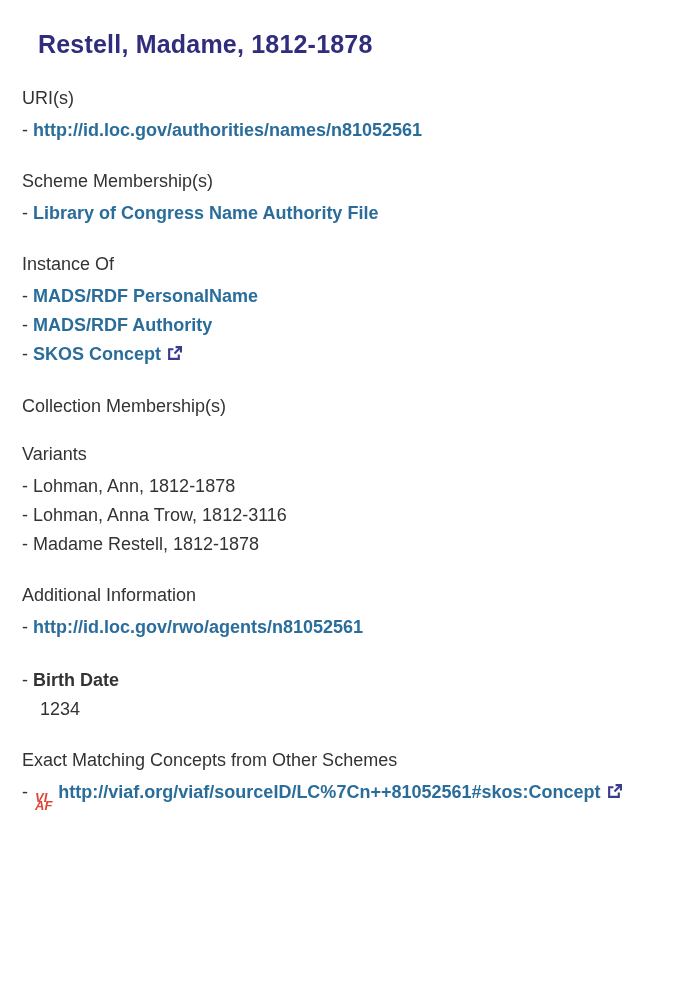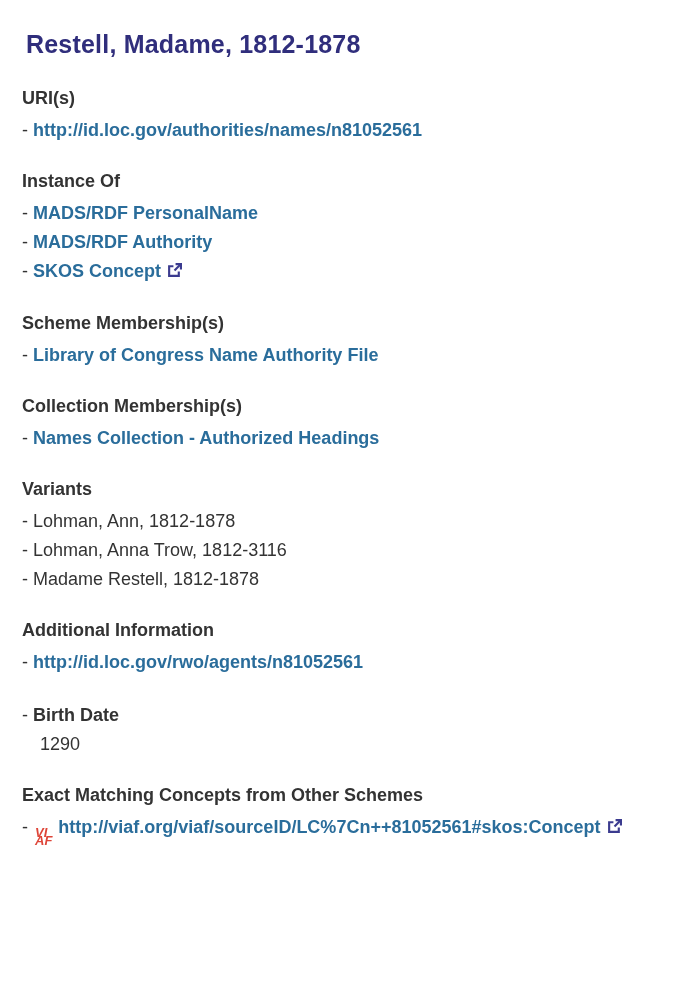--- a/index.html
+++ b/index.html
@@ -14,30 +14,30 @@
     font-family: "Liberation Sans", "DejaVu Sans", sans-serif;
     color: var(--text, #333333);
     box-sizing: border-box;
     padding: 30px 22px 0 22px;
   }
   .page-title {
     font-size: 25px;
     line-height: 28px;
     font-weight: bold;
     color: var(--title, #302e7c);
-    margin: 0 0 28px 4px;
+    margin: 0 0 28px 16px;
     letter-spacing: 0.2px;
   }
   section {
     margin: 0 0 24px 0;
   }
   .section-heading {
     font-size: 18px;
     line-height: 24px;
-    font-weight: bold;
+    font-weight: normal;
     color: var(--text, #333333);
     margin: 0 0 6px 0;
   }
   .item {
     font-size: 18px;
     line-height: 29px;
     color: var(--text, #333333);
     white-space: nowrap;
   }
   .item::before {
@@ -91,55 +91,54 @@
 <main>
 
   <h1 class="page-title">Restell, Madame, 1812-1878</h1>
 
   <section>
     <h2 class="section-heading">URI(s)</h2>
     <div class="item"><a class="link" href="#">http://id.loc.gov/authorities/names/n81052561</a></div>
   </section>
 
   <section>
+    <h2 class="section-heading">Scheme Membership(s)</h2>
+    <div class="item"><a class="link" href="#">Library of Congress Name Authority File</a></div>
+  </section>
+
+  <section>
     <h2 class="section-heading">Instance Of</h2>
     <div class="item"><a class="link" href="#">MADS/RDF PersonalName</a></div>
     <div class="item"><a class="link" href="#">MADS/RDF Authority</a></div>
     <div class="item"><a class="link" href="#"><span>SKOS Concept</span><span class="ext-icon"><svg width="15" height="15" viewBox="0 0 14 14" fill="none" stroke="#3b3b8f" stroke-width="2">
               <path d="M6 3H2v9h9V8"></path>
               <path d="M8 1h5v5"></path>
               <path d="M12.5 1.5L7 7"></path>
             </svg></span></a></div>
   </section>
 
   <section>
-    <h2 class="section-heading">Scheme Membership(s)</h2>
-    <div class="item"><a class="link" href="#">Library of Congress Name Authority File</a></div>
-  </section>
-
-  <section>
     <h2 class="section-heading">Collection Membership(s)</h2>
-    <div class="item"><a class="link" href="#">Names Collection - Authorized Headings</a></div>
   </section>
 
   <section>
     <h2 class="section-heading">Variants</h2>
     <div class="item"><span class="plain">Lohman, Ann, 1812-1878</span></div>
     <div class="item"><span class="plain">Lohman, Anna Trow, 1812-3116</span></div>
     <div class="item"><span class="plain">Madame Restell, 1812-1878</span></div>
   </section>
 
   <section>
     <h2 class="section-heading">Additional Information</h2>
     <div class="item"><a class="link" href="#">http://id.loc.gov/rwo/agents/n81052561</a></div>
   </section>
 
   <section>
     <div class="item"><span class="bold-label">Birth Date</span></div>
-    <div class="item no-dash value-line"><span class="plain">1290</span></div>
+    <div class="item no-dash value-line"><span class="plain">1234</span></div>
   </section>
 
 
   <section>
     <h2 class="section-heading">Exact Matching Concepts from Other Schemes</h2>
     <div class="item"><span class="viaf-logo">
           <span>VI</span>
           <span>AF</span>
         </span><a class="link" href="#"><span>http://viaf.org/viaf/sourceID/LC%7Cn++81052561#skos:Concept</span><span class="ext-icon"><svg width="15" height="15" viewBox="0 0 14 14" fill="none" stroke="#3b3b8f" stroke-width="2">
               <path d="M6 3H2v9h9V8"></path>

